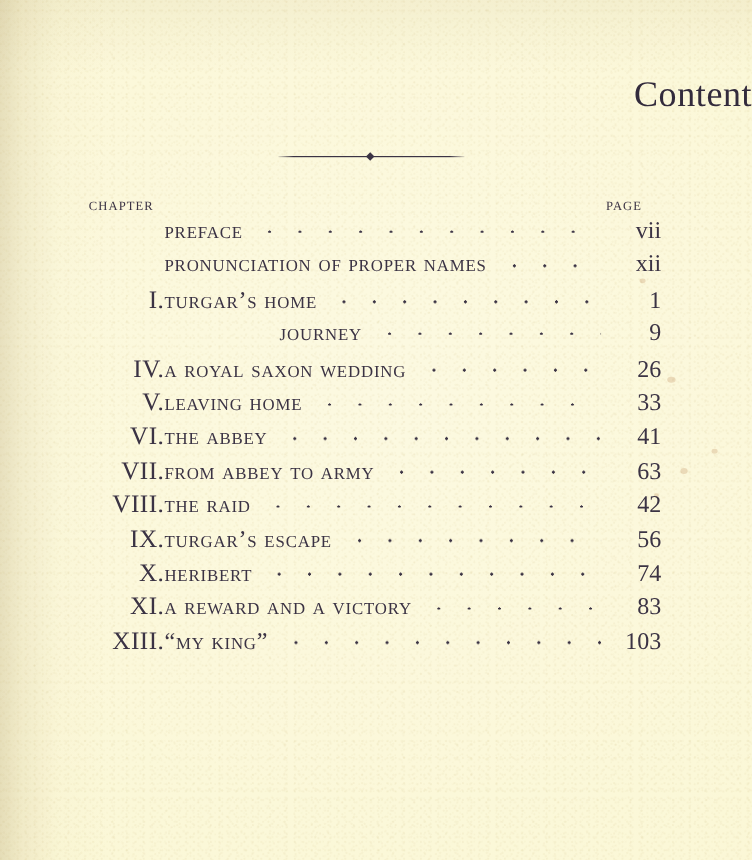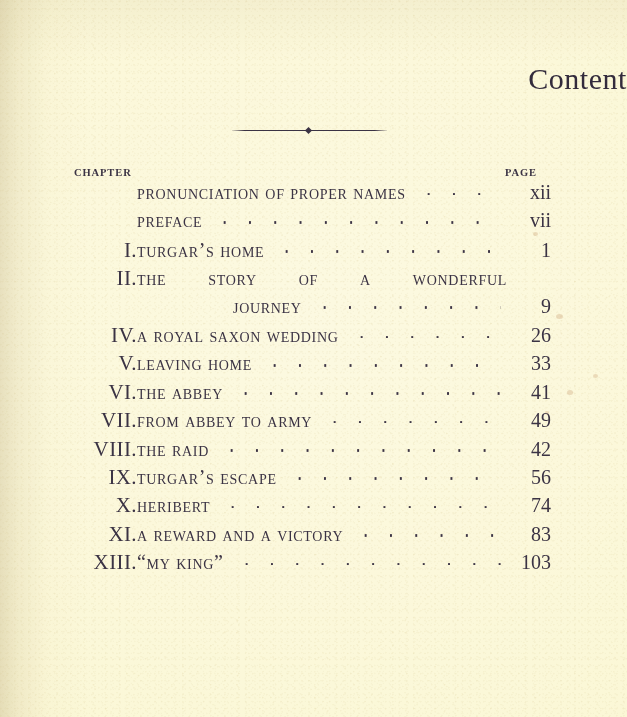--- a/index.html
+++ b/index.html
@@ -105,21 +105,21 @@
     top: -1px;
     width: 5px;
     height: 5px;
     background: #3b3344;
     transform: rotate(45deg);
   }
 
   .col-head {
     position: absolute;
     font-size: 10.5px;
-    font-weight: bold;
+    font-weight: normal;
     letter-spacing: 0.9px;
     color: #3b3344;
     font-family: "Liberation Serif", "DejaVu Serif", serif;
   }
   #chapter-head { left: 74px; top: 167px; }
   #page-head { left: 505px; top: 167px; }
 
   table.toc {
     position: absolute;
     left: 0;
@@ -225,60 +225,45 @@
 
     <div class="col-head" id="chapter-head">CHAPTER</div>
     <div class="col-head" id="page-head">PAGE</div>
 
     <table class="toc">
       <tbody id="toc-body">
           <tr>
             <td class="num"></td>
             <td class="entry">
               <div class="entry-inner">
+                <span class="title-text">Preface</span>
+                <span class="leaders"></span>
+              </div>
+            </td>
+            <td class="pg"><span class="pg-inner">vii</span></td>
+          </tr>
+          <tr>
+            <td class="num"></td>
+            <td class="entry">
+              <div class="entry-inner">
                 <span class="title-text">Pronunciation of Proper Names</span>
                 <span class="leaders"></span>
               </div>
             </td>
             <td class="pg"><span class="pg-inner">xii</span></td>
           </tr>
           <tr>
-            <td class="num"></td>
-            <td class="entry">
-              <div class="entry-inner">
-                <span class="title-text">Preface</span>
-                <span class="leaders"></span>
-              </div>
-            </td>
-            <td class="pg"><span class="pg-inner">vii</span></td>
-          </tr>
-          <tr>
             <td class="num">I.</td>
             <td class="entry">
               <div class="entry-inner">
                 <span class="title-text">Turgar’s Home</span>
                 <span class="leaders"></span>
               </div>
             </td>
             <td class="pg"><span class="pg-inner">1</span></td>
-          </tr>
-          <tr>
-            <td class="num">II.</td>
-            <td class="entry">
-              <div class="entry-inner">
-                <span class="title-text spread">
-                  <span>The</span>
-                  <span>Story</span>
-                  <span>of</span>
-                  <span>a</span>
-                  <span>Wonderful</span>
-                </span>
-              </div>
-            </td>
-            <td class="pg"><span class="pg-inner"></span></td>
           </tr>
           <tr>
             <td class="num"></td>
             <td class="entry indent">
               <div class="entry-inner">
                 <span class="title-text">Journey</span>
                 <span class="leaders"></span>
               </div>
             </td>
             <td class="pg"><span class="pg-inner">9</span></td>
@@ -314,21 +299,21 @@
             <td class="pg"><span class="pg-inner">41</span></td>
           </tr>
           <tr>
             <td class="num">VII.</td>
             <td class="entry">
               <div class="entry-inner">
                 <span class="title-text">From Abbey to Army</span>
                 <span class="leaders"></span>
               </div>
             </td>
-            <td class="pg"><span class="pg-inner">49</span></td>
+            <td class="pg"><span class="pg-inner">63</span></td>
           </tr>
           <tr>
             <td class="num">VIII.</td>
             <td class="entry">
               <div class="entry-inner">
                 <span class="title-text">The Raid</span>
                 <span class="leaders"></span>
               </div>
             </td>
             <td class="pg"><span class="pg-inner">42</span></td>

